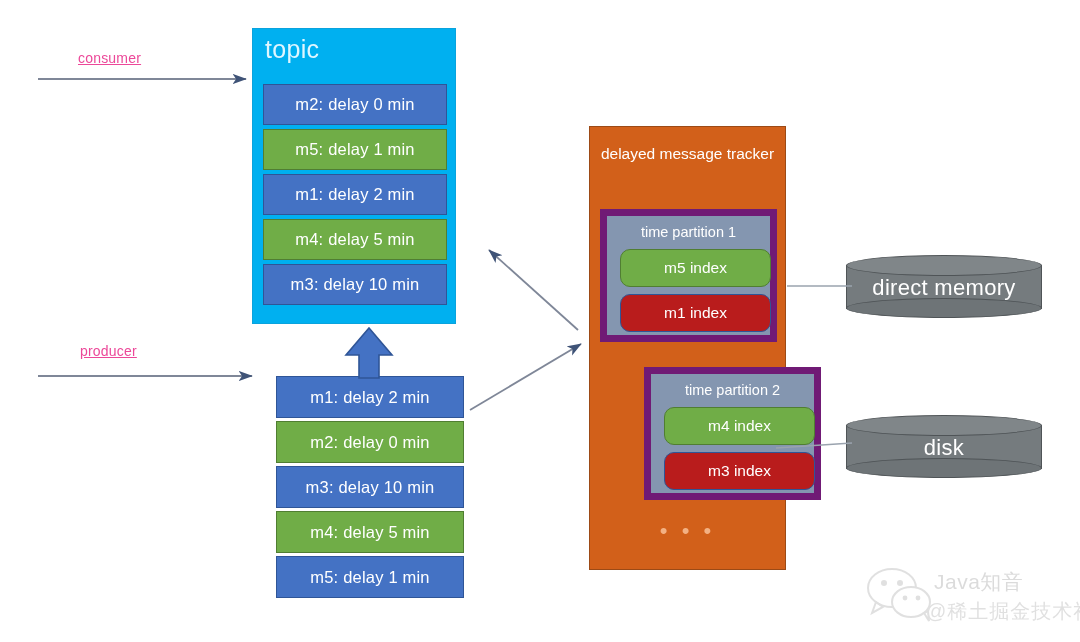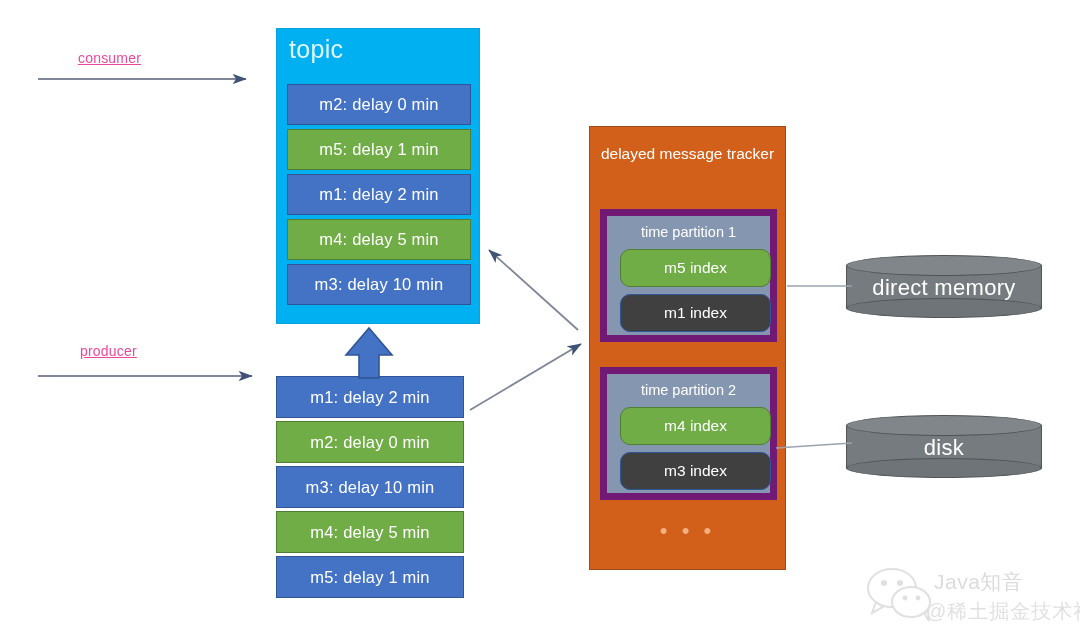--- a/index.html
+++ b/index.html
@@ -25,21 +25,21 @@
     color: #ec4899;
     font-size: 14px;
     letter-spacing: 0.2px;
     white-space: nowrap;
     text-decoration: underline;
   }
 
   
   #topic-box {
     position: absolute;
-    left: 276px;
+    left: 252px;
     top: 28px;
     width: 204px;
     height: 296px;
     background: #00b0f0;
     border: 1px solid #0aa3dd;
     box-sizing: border-box;
   }
   #topic-title {
     position: absolute;
     left: 12px;
@@ -117,21 +117,21 @@
   .partition {
     position: absolute;
     left: 10px;
     width: 177px;
     height: 133px;
     background: #8496b0;
     border: 7px solid #701a75;
     box-sizing: border-box;
   }
   #partition-1 { top: 82px; }
-  #partition-2 { top: 240px; }
+  #partition-2 { top: 240px; margin-left: 44px; }
   .partition-title {
     position: absolute;
     left: 0;
     top: 8px;
     width: 100%;
     text-align: center;
     color: #ffffff;
     font-size: 14.5px;
   }
   .index-box {
@@ -141,21 +141,21 @@
     height: 38px;
     box-sizing: border-box;
     display: flex;
     align-items: center;
     justify-content: center;
     font-size: 15.5px;
     color: #ffffff;
     border-radius: 10px;
   }
   .index-box.green { background: #70ad47; border: 1px solid #507e32; }
-  .index-box.blue  { background: #404040; border: 1px solid #2f5597; }
+  .index-box.blue  { background: #b91c1c; border: 1px solid #2f5597; }
   .index-box.slot-1 { top: 33px; }
   .index-box.slot-2 { top: 78px; }
 
   #tracker-ellipsis {
     position: absolute;
     left: 0;
     top: 398px;
     width: 100%;
     text-align: center;
     color: #f3b183;

